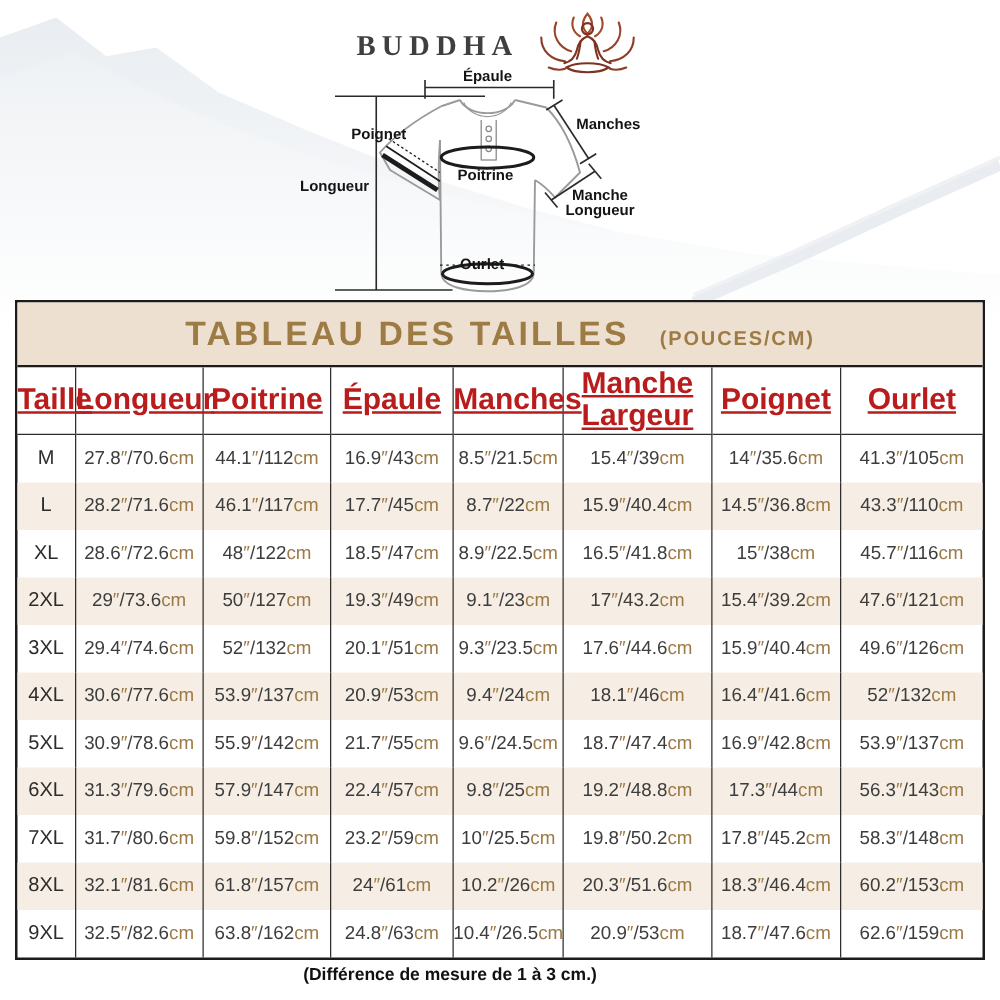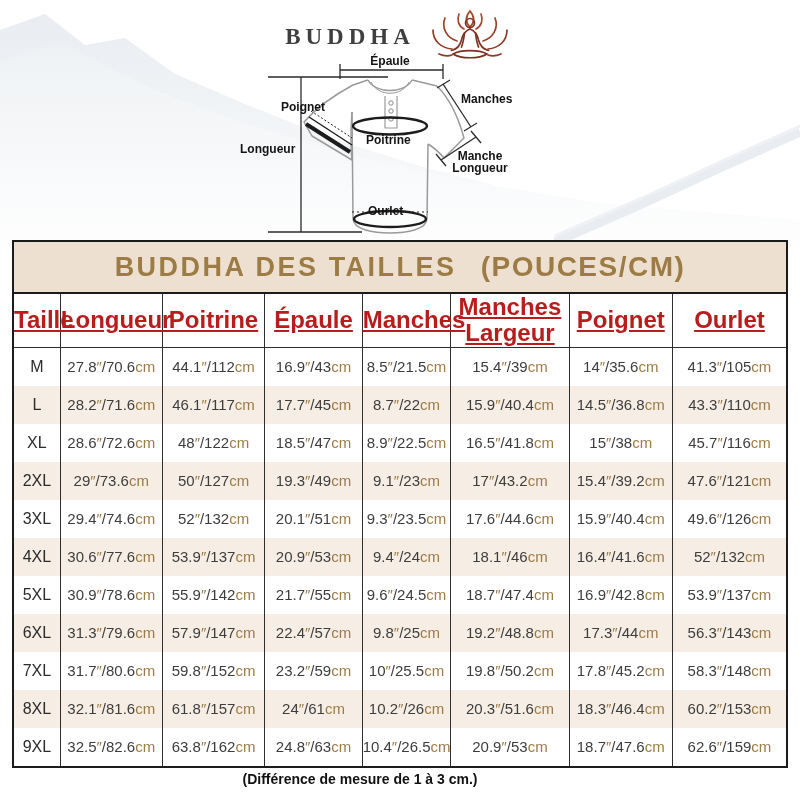--- a/index.html
+++ b/index.html
@@ -18,21 +18,21 @@
   
   .diagram{position:absolute;left:0;top:0;width:800px;height:250px;}
   .diagram svg{position:absolute;left:0;top:0;}
   .dlabel{position:absolute;font-size:12px;font-weight:bold;color:#141414;white-space:nowrap;}
   .dlabel.center{text-align:center;}
   
   .table-wrap{position:absolute;left:12px;top:240px;width:772px;border:2px solid #1b1b1b;background:#fff;}
   .table-title{height:50px;line-height:50px;text-align:center;background:#eee0d1;
                border-bottom:2px solid #1b1b1b;color:#9c7c44;font-weight:bold;
                font-size:27px;letter-spacing:2.5px;white-space:nowrap;}
-  .table-title .suffix{font-size:28px;letter-spacing:1.5px;margin-left:24px;}
+  .table-title .suffix{font-size:16px;letter-spacing:1.5px;margin-left:24px;}
   table{width:100%;border-collapse:collapse;table-layout:fixed;}
   th{height:52px;background:#ffffff;font-size:24px;font-weight:bold;color:#b91c1c;
      border-bottom:1px solid #2e2e2e;border-left:1px solid #2e2e2e;
      padding:0;line-height:1.1;text-decoration:underline;}
   th:first-child{border-left:none;}
   td{height:38px;text-align:center;font-size:15px;color:#3d3d3d;
      border-left:1px solid #2e2e2e;padding:0;white-space:nowrap;}
   td:first-child{border-left:none;font-size:16px;color:#2c2c2c;}
   tbody tr:nth-child(even){background:#f6eee4;}
   .u{color:#9d7b46;}
@@ -131,40 +131,40 @@
   <span class="dlabel" style="left:281px;top:100px;">Poignet</span>
   <span class="dlabel" style="left:240px;top:142px;">Longueur</span>
   <span class="dlabel" style="left:461px;top:92px;">Manches</span>
   <span class="dlabel" style="left:366px;top:133px;">Poitrine</span>
   <span class="dlabel center" style="left:452px;top:150px;width:56px;line-height:12px;"><span>Manche</span><br>
     <span>Longueur</span></span>
   <span class="dlabel" style="left:368px;top:204px;">Ourlet</span>
 </div>
 
 <div class="table-wrap">
-  <div class="table-title"><span>BUDDHA DES TAILLES</span><span class="suffix">(POUCES/CM)</span></div>
+  <div class="table-title"><span>TABLEAU DES TAILLES</span><span class="suffix">(POUCES/CM)</span></div>
   <table>
     <colgroup>
       <col style="width:6%">
         <col style="width:13.2%">
         <col style="width:13.3%">
         <col style="width:12.6%">
       <col style="width:11.5%">
         <col style="width:15.3%">
         <col style="width:13.4%">
         <col style="width:14.7%">
     </colgroup>
     <thead>
       <tr>
           <th>Taille</th>
           <th>Longueur</th>
           <th>Poitrine</th>
           <th>Épaule</th>
           <th>Manches</th>
-          <th>Manches Largeur</th>
+          <th>Manche Largeur</th>
           <th>Poignet</th>
           <th>Ourlet</th>
         </tr>
     </thead>
     <tbody>
         <tr>
           <td>M</td>
           <td>27.8<span class="u">″</span>/70.6<span class="u">cm</span></td>
           <td>44.1<span class="u">″</span>/112<span class="u">cm</span></td>
           <td>16.9<span class="u">″</span>/43<span class="u">cm</span></td>

